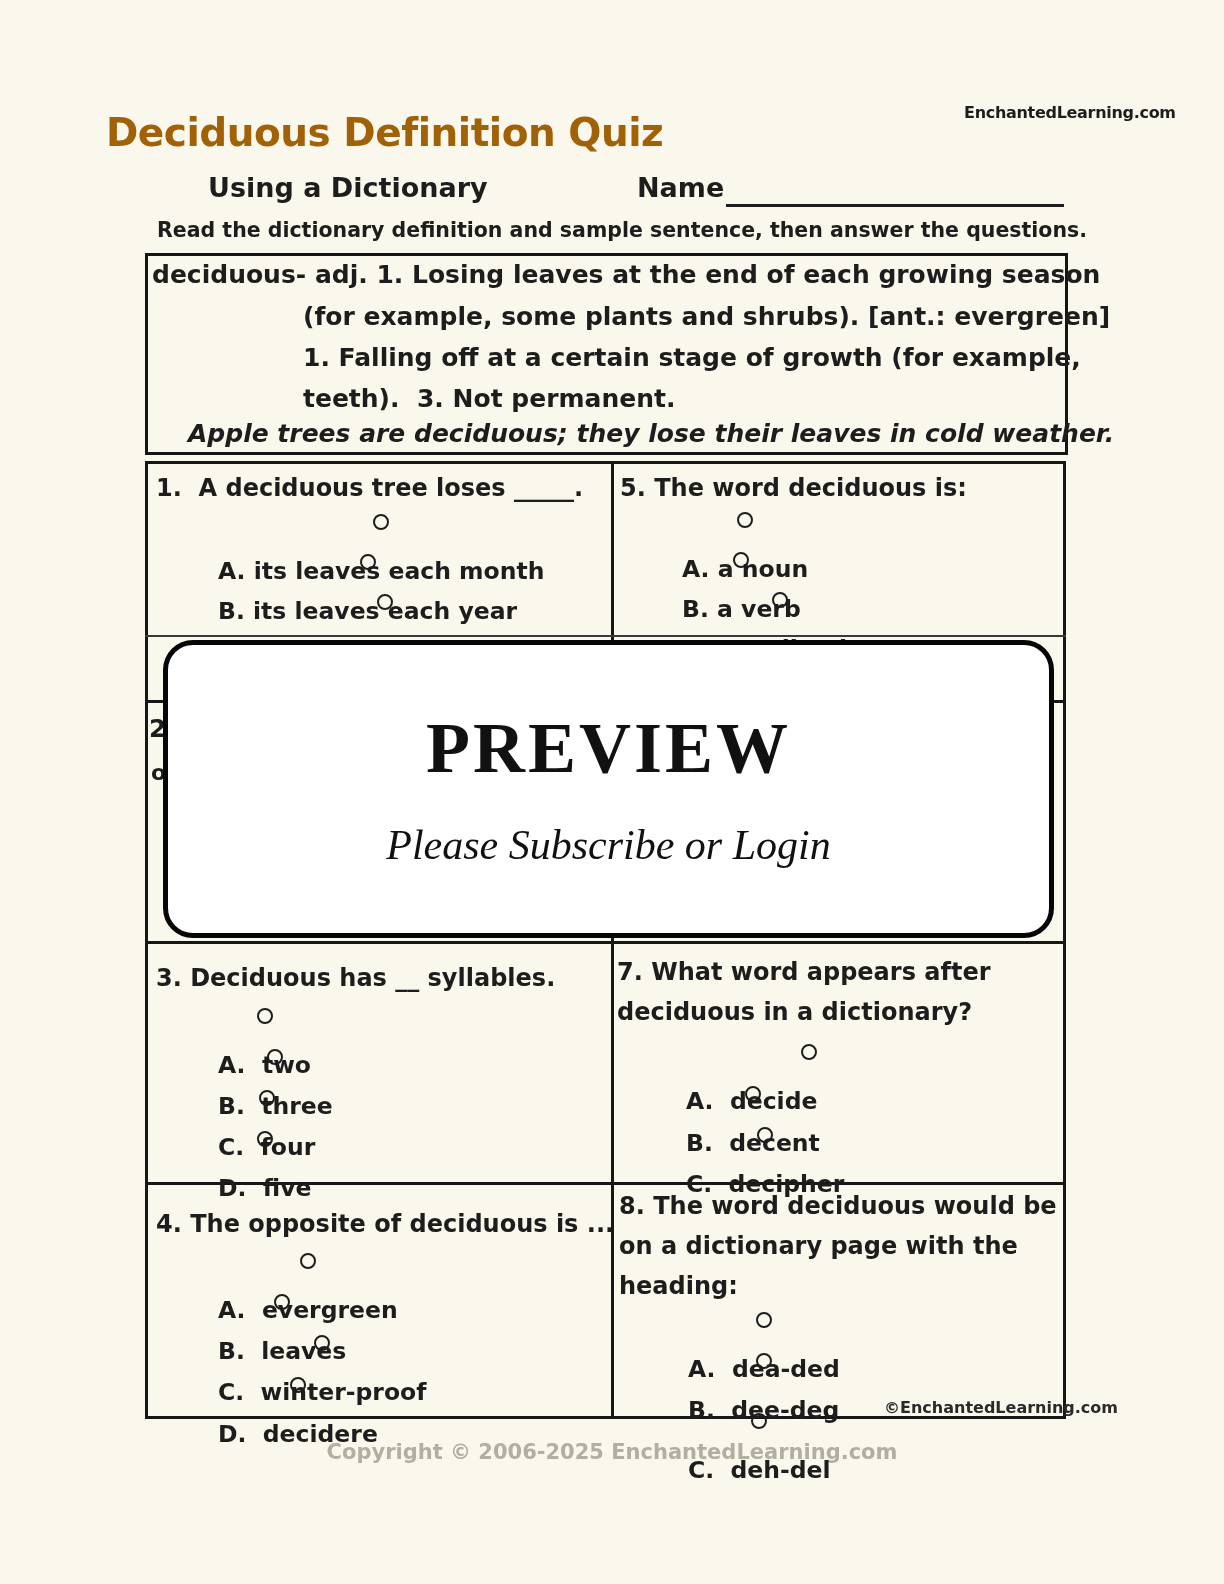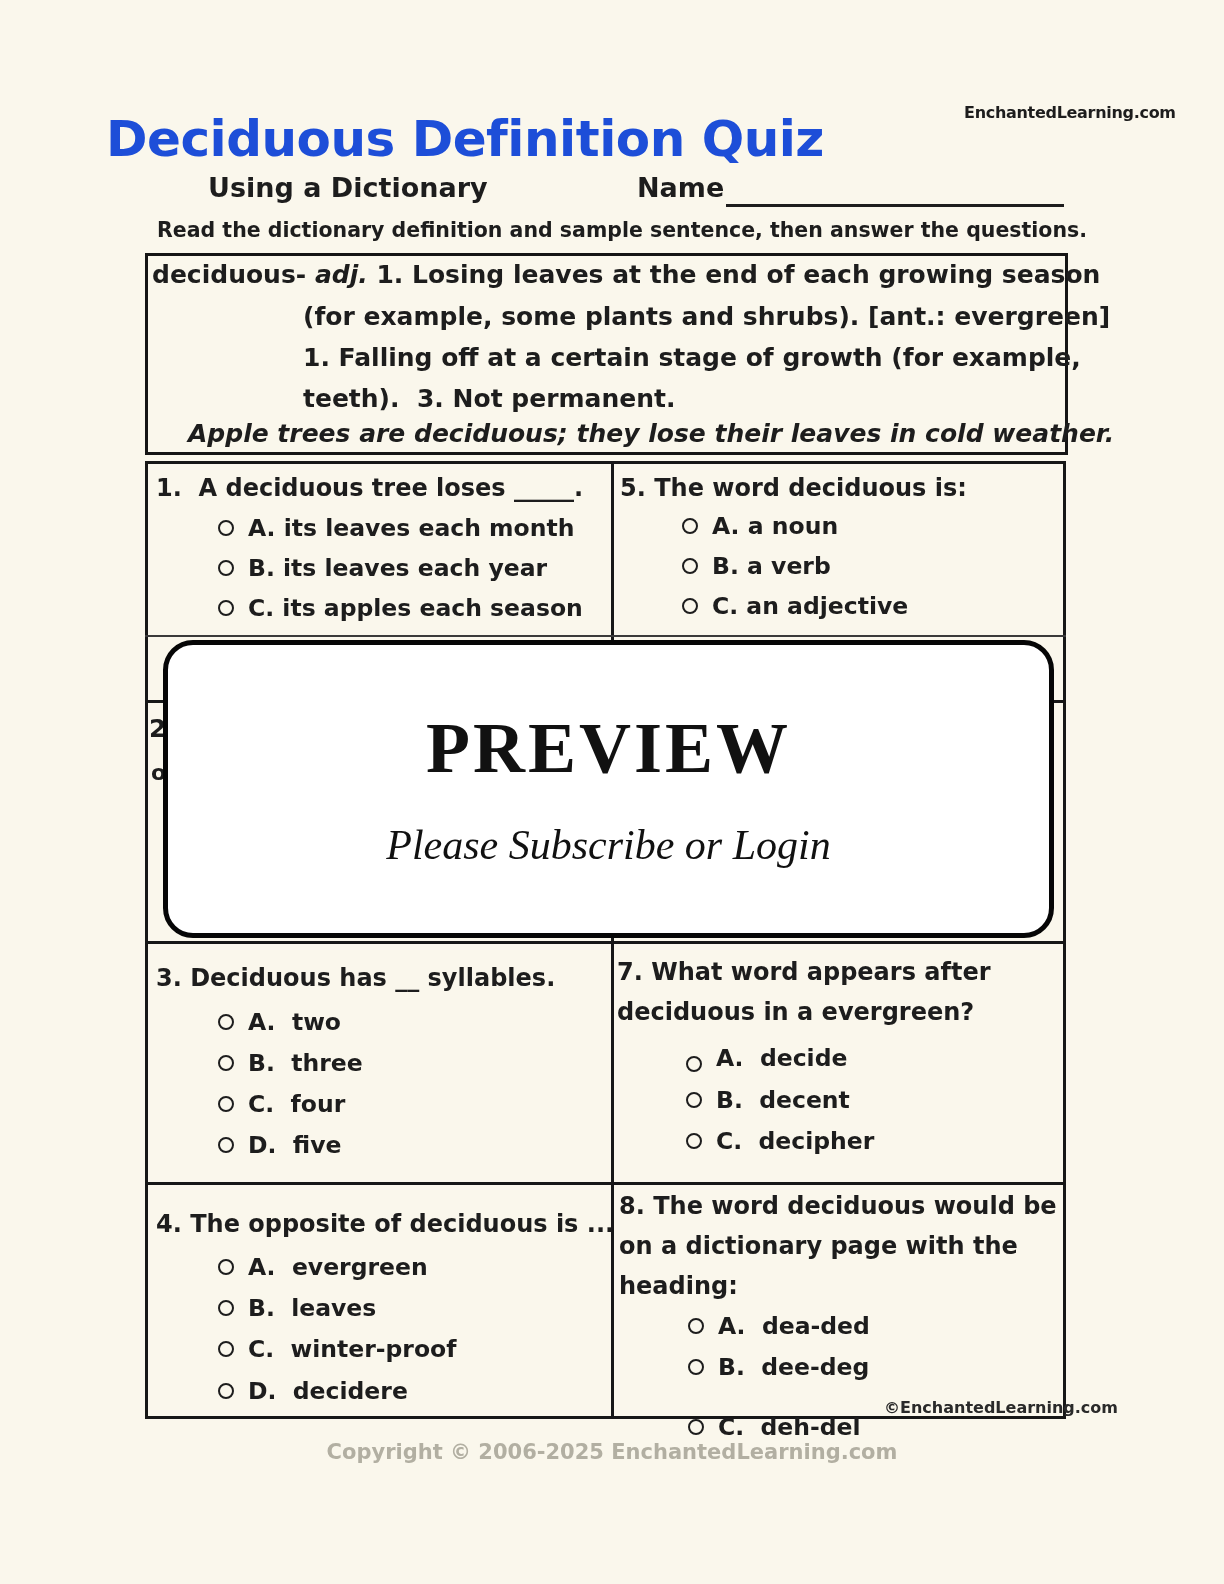--- a/index.html
+++ b/index.html
@@ -7,46 +7,46 @@
     position:relative;
     width:1224px;height:1584px;
     background:#faf7ec;
     font-family:"DejaVu Sans",sans-serif;
     color:#1d1d1d;
     overflow:hidden;
   }
   .abs{position:absolute;}
   .t{white-space:pre;}
   .site{left:964px;top:103px;font-size:16px;font-weight:700;letter-spacing:-0.3px;}
-  .title{left:106px;top:110px;font-size:50px;font-weight:700;color:#1d4ed8;letter-spacing:-0.5px;}
+  .title{left:106px;top:110px;font-size:39px;font-weight:700;color:#a16207;letter-spacing:-0.5px;}
   .subtitle{left:208px;top:172px;font-size:27px;font-weight:700;}
   .name-label{left:637px;top:172px;font-size:27px;font-weight:700;}
   .name-line{left:726px;top:176px;width:338px;height:28px;border-bottom:3px solid #1d1d1d;}
   .instruction{left:157px;top:218px;font-size:20.5px;font-weight:700;}
 
   .defbox{left:145px;top:253px;width:917px;height:196px;border:3px solid #151515;}
   .defline{font-size:25px;font-weight:700;}
   .d1{left:152px;top:260px;}
   .d2{left:303px;top:302px;}
   .d3{left:303px;top:343px;}
   .d4{left:303px;top:384px;}
   .d5{left:188px;top:419px;font-style:italic;}
   .defword{font-weight:800;}
-  .defpos{font-style:italic;font-weight:600;}
+  .defpos{font-weight:600;}
 
   .grid-outer{left:145px;top:461px;width:921px;height:958px;border:3px solid #171717;box-sizing:border-box;}
   .vdiv{left:611px;top:461px;width:3px;height:958px;background:#171717;}
   .hline{left:145px;width:921px;background:#171717;}
   .h636{top:635px;height:2px;background:#3a3a3a;}
   .h701{top:700px;height:3px;}
   .h943{top:941px;height:3px;}
   .h1183{top:1182px;height:3px;}
 
   .qtext{font-size:24px;font-weight:700;z-index:1;}
-  .opt{display:flex;align-items:center;gap:14px;z-index:1;}
+  .opt{display:flex;align-items:center;gap:27px;z-index:1;flex-direction:column;}
   .radio{width:12px;height:12px;border:2.5px solid #1d1d1d;border-radius:50%;background:transparent;flex:0 0 auto;}
   .optlabel{font-size:23.5px;font-weight:700;}
 
   .partial{z-index:1;font-weight:700;}
   .p2{left:149px;top:714px;font-size:25px;}
   .po{left:151px;top:760px;font-size:22px;}
 
   .overlay{
     left:163px;top:640px;width:891px;height:298px;
     background:#ffffff;border:5px solid #060606;border-radius:30px;
@@ -133,21 +133,21 @@
   <div class="abs opt" style="left:218px;top:1090px;">
       <span class="radio"></span>
       <span class="optlabel t">C.  four</span>
     </div>
   <div class="abs opt" style="left:218px;top:1131px;">
       <span class="radio"></span>
       <span class="optlabel t">D.  five</span>
     </div>
 
   <div class="abs qtext t" style="left:617px;top:958px;">7. What word appears after</div>
-  <div class="abs qtext t" style="left:617px;top:998px;">deciduous in a evergreen?</div>
+  <div class="abs qtext t" style="left:617px;top:998px;">deciduous in a dictionary?</div>
   <div class="abs opt" style="left:686px;top:1044px;align-items:flex-end;">
       <span class="radio"></span>
       <span class="optlabel t">A.  decide</span>
     </div>
   <div class="abs opt" style="left:686px;top:1086px;">
       <span class="radio"></span>
       <span class="optlabel t">B.  decent</span>
     </div>
   <div class="abs opt" style="left:686px;top:1127px;">
       <span class="radio"></span>

